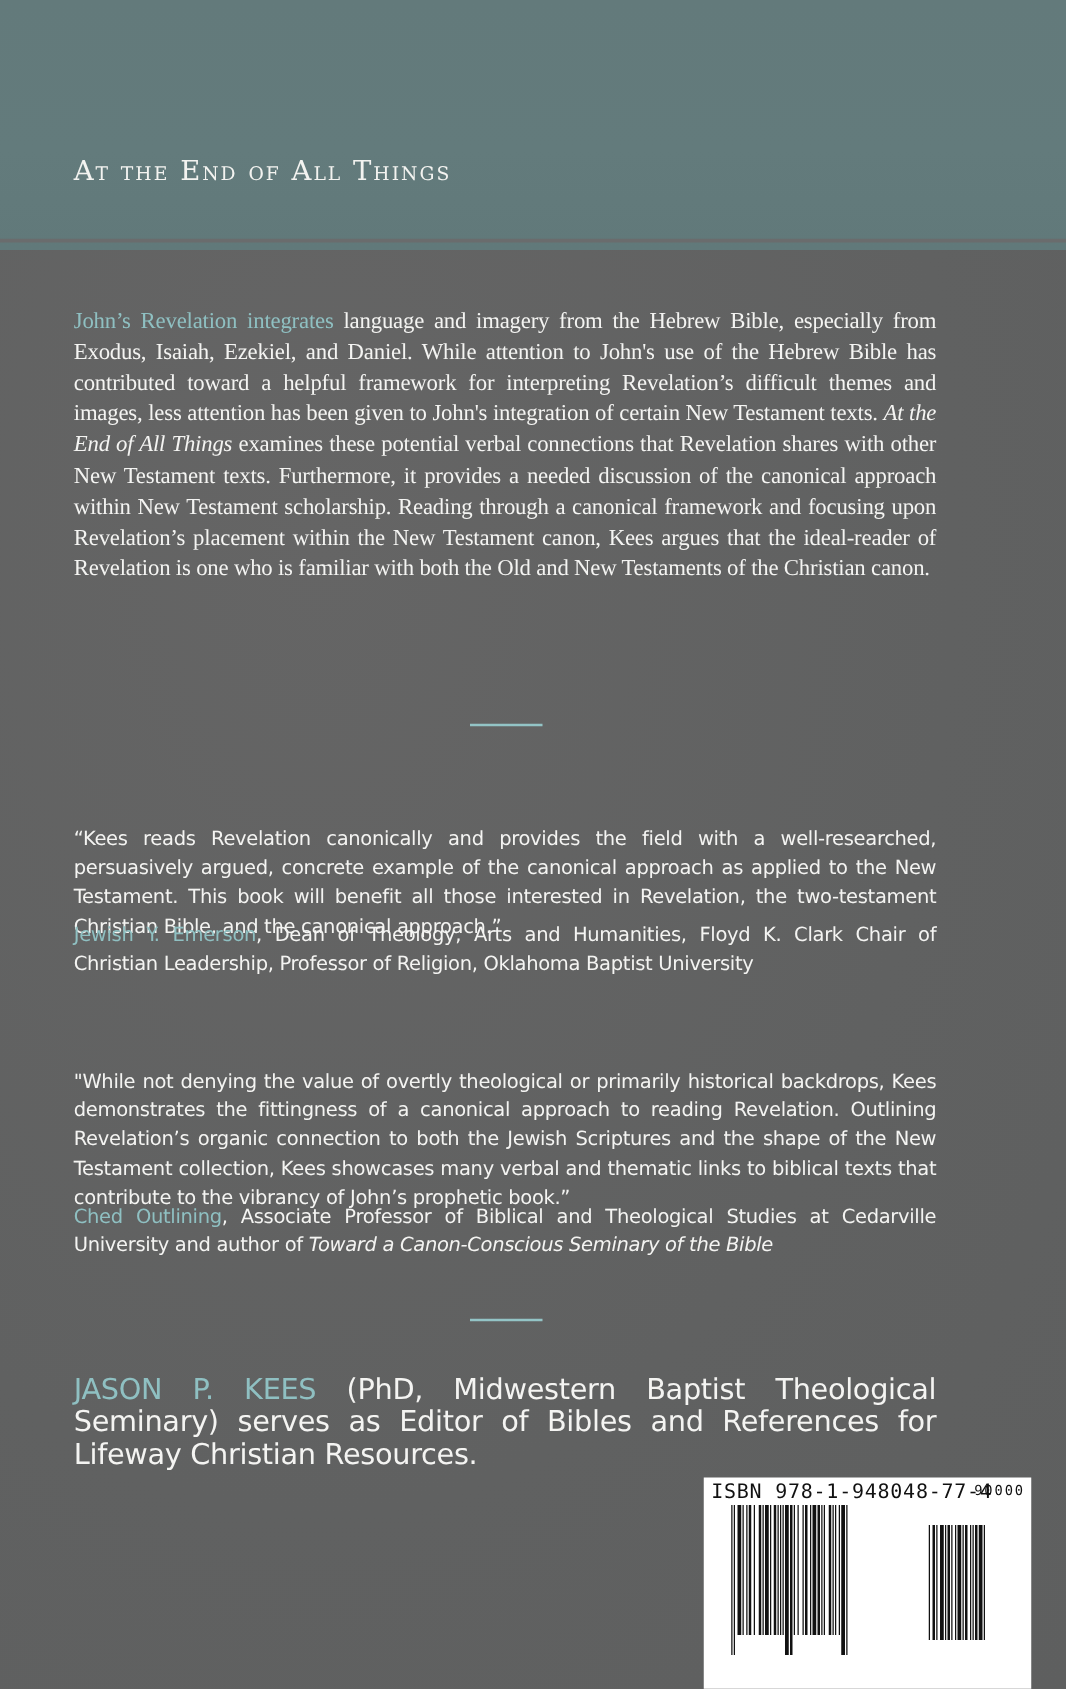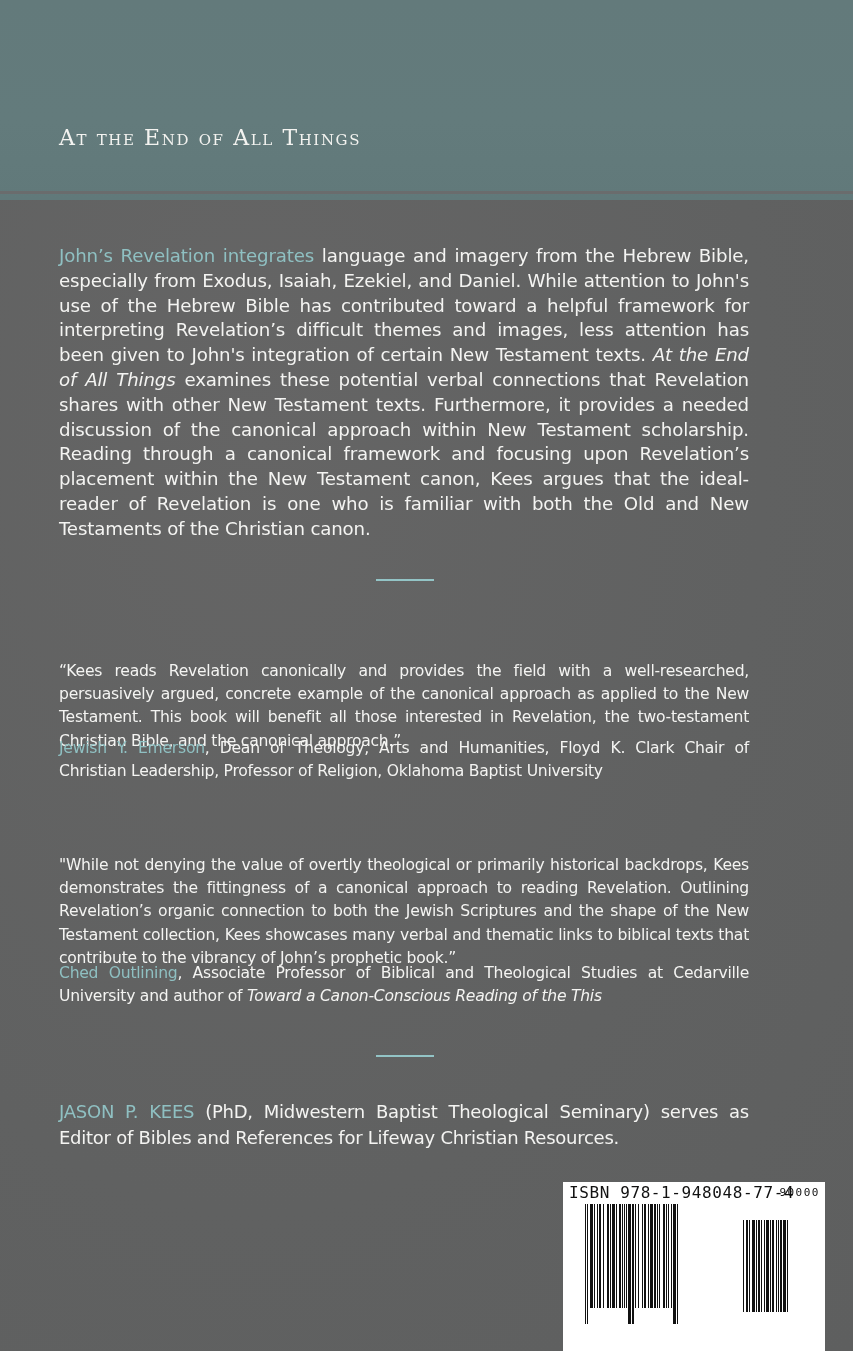--- a/index.html
+++ b/index.html
@@ -29,27 +29,27 @@
   .body-bg {
     position: absolute; left: 0; top: 200px; width: 853px; height: 1151px;
     background: radial-gradient(ellipse at 30% 20%, #656565 0%, #606161 60%, #5e5f5f 100%);
   }
   .block {
     position: absolute; left: 59px; width: 690px;
     color: #f4f4f2;
     text-align: justify;
     text-align-last: left;
   }
-  .p-main { top: 244px; font-size: 18.2px; line-height: 24.8px; letter-spacing: -0.15px; }
+  .p-main { top: 244px; font-size: 18.2px; line-height: 24.8px; letter-spacing: -0.15px; font-family: Liberation Serif, serif; }
   .p-small { font-size: 15.6px; line-height: 23.2px; letter-spacing: -0.25px; }
   .q1 { top: 660px; }
   .q1a { top: 737px; }
   .q2 { top: 854px; }
   .q2a { top: 962px; }
-  .bio { top: 1099px; font-size: 18px; line-height: 26px; letter-spacing: -0.25px; }
+  .bio { top: 1099px; font-size: 23px; line-height: 26px; letter-spacing: -0.25px; }
   .accent { color: #8fc0c2; }
   em { font-style: italic; }
   .divider {
     position: absolute; left: 376px; width: 58px; height: 2px;
     background: #93c4c6;
   }
   .d1 { top: 579px; }
   .d2 { top: 1055px; }
   .barcode-box {
     position: absolute; left: 563px; top: 1182px; width: 262px; height: 192px;
@@ -74,21 +74,21 @@
 <div class="body-bg"></div>
 
 <div class="block p-main"><span class="accent">John’s Revelation integrates</span><span> language and imagery from the Hebrew Bible, especially from Exodus, Isaiah, Ezekiel, and Daniel. While attention to John's use of the Hebrew Bible has contributed toward a helpful framework for interpreting Revelation’s difficult themes and images, less attention has been given to John's integration of certain New Testament texts. </span><em>At the End of All Things</em><span> examines these potential verbal connections that Revelation shares with other New Testament texts. Furthermore, it provides a needed discussion of the canonical approach within New Testament scholarship. Reading through a canonical framework and focusing upon Revelation’s placement within the New Testament canon, Kees argues that the ideal-reader of Revelation is one who is familiar with both the Old and New Testaments of the Christian canon.</span></div>
 
 <div class="divider d1"></div>
 
 <div class="block p-small q1">“Kees reads Revelation canonically and provides the field with a well-researched, persuasively argued, concrete example of the canonical approach as applied to the New Testament. This book will benefit all those interested in Revelation, the two-testament Christian Bible, and the canonical approach.”</div>
 <div class="block p-small q1a"><span class="accent">Jewish Y. Emerson</span><span>, Dean of Theology, Arts and Humanities, Floyd K. Clark Chair of Christian Leadership, Professor of Religion, Oklahoma Baptist University</span></div>
 
 <div class="block p-small q2">"While not denying the value of overtly theological or primarily historical backdrops, Kees demonstrates the fittingness of a canonical approach to reading Revelation. Outlining Revelation’s organic connection to both the Jewish Scriptures and the shape of the New Testament collection, Kees showcases many verbal and thematic links to biblical texts that contribute to the vibrancy of John’s prophetic book.”</div>
-<div class="block p-small q2a"><span class="accent">Ched Outlining</span><span>, Associate Professor of Biblical and Theological Studies at Cedarville University and author of </span><em>Toward a Canon-Conscious Reading of the This</em></div>
+<div class="block p-small q2a"><span class="accent">Ched Outlining</span><span>, Associate Professor of Biblical and Theological Studies at Cedarville University and author of </span><em>Toward a Canon-Conscious Seminary of the Bible</em></div>
 
 <div class="divider d2"></div>
 
 <div class="block bio"><span class="accent">JASON P. KEES</span><span> (PhD, Midwestern Baptist Theological Seminary) serves as Editor of Bibles and References for Lifeway Christian Resources.</span></div>
 
 <div class="barcode-box">
   <div class="isbn-text">ISBN 978-1-948048-77-4</div>
   <div class="addon-text">90000</div>
   <div class="bars-main" id="bars-main">
       <div class="bar" style="left: 0px; width: 1px; height: 120px;"></div>

